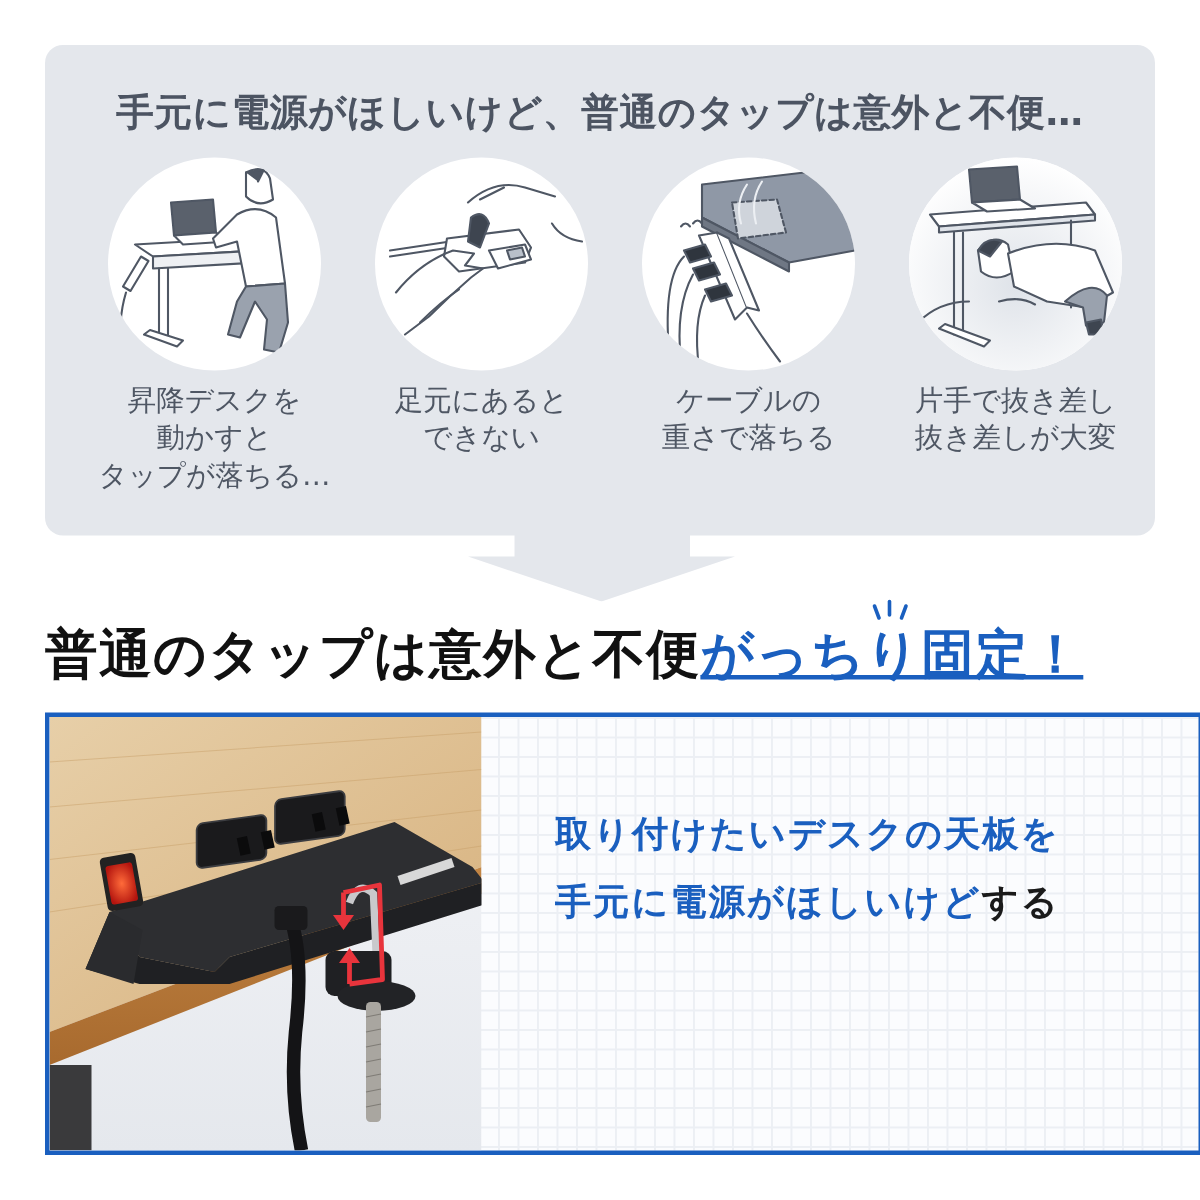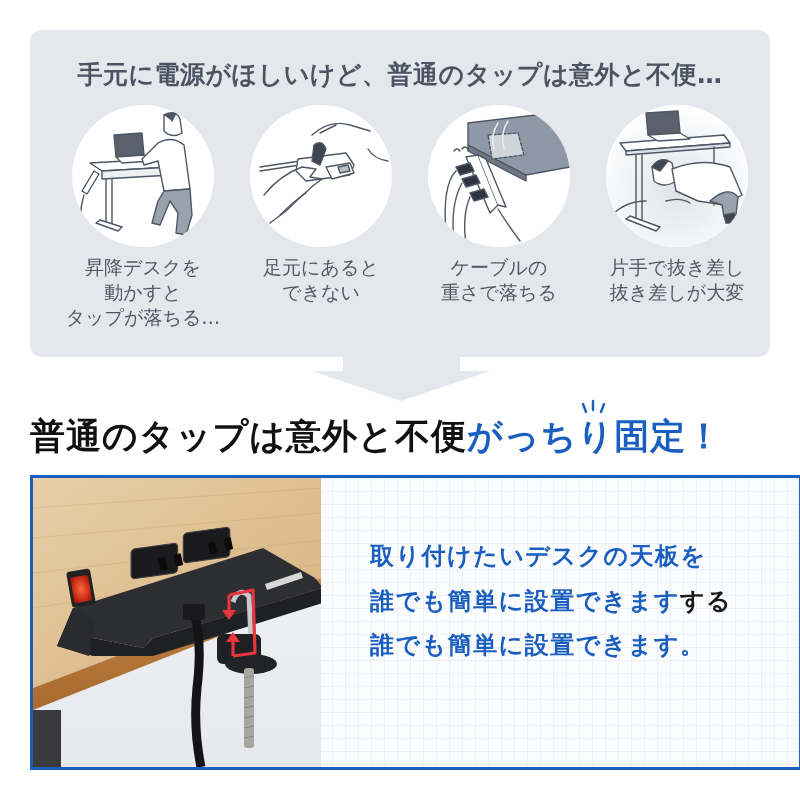--- a/index.html
+++ b/index.html
@@ -28,21 +28,21 @@
   }
 
   
   .down-arrow { position: absolute; left: 312px; top: 355px; width: 178px; height: 46px; }
 
   
   .headline {
     position: absolute; left: 30px; top: 413px; width: 760px;
     font-size: 35px; font-weight: bold; color: #111111; white-space: nowrap; letter-spacing: 1px;
   }
-  .headline .accent { color: #1a5fbf; position: relative; }
+  .headline .accent { color: #1a5fbf; position: relative; text-decoration: underline; }
   .sparkle { position: absolute; left: 576px; top: 399px; width: 34px; height: 16px; }
 
   
   .clamp-frame {
     position: absolute; left: 30px; top: 475px; width: 772px; height: 295px;
     border: 3px solid #1a5fbf; background-color: #fbfcfe;
     background-image:
       linear-gradient(#eceff4 1px, transparent 1px),
       linear-gradient(90deg, #eceff4 1px, transparent 1px);
     background-size: 13px 13px;
@@ -263,16 +263,15 @@
         <path d="M196 117 L196 138"></path>
         <path d="M200 178 L200 160"></path>
       </g>
       <polygon points="189,132 203,132 196,142" fill="#e8343c"></polygon>
       <polygon points="193,164 207,164 200,154" fill="#e8343c"></polygon>
     </svg>
   </div>
 
   <div class="description">
     <div><span class="blue">取り付けたいデスクの天板を</span></div>
-    <div><span class="blue">誰でも簡単に設置できます</span><span class="black">する</span></div>
-    <div><span class="blue">誰でも簡単に設置できます。</span></div>
+    <div><span class="blue">手元に電源がほしいけど</span><span class="black">する</span></div>
   </div>
 </div>
 
 </body></html>

